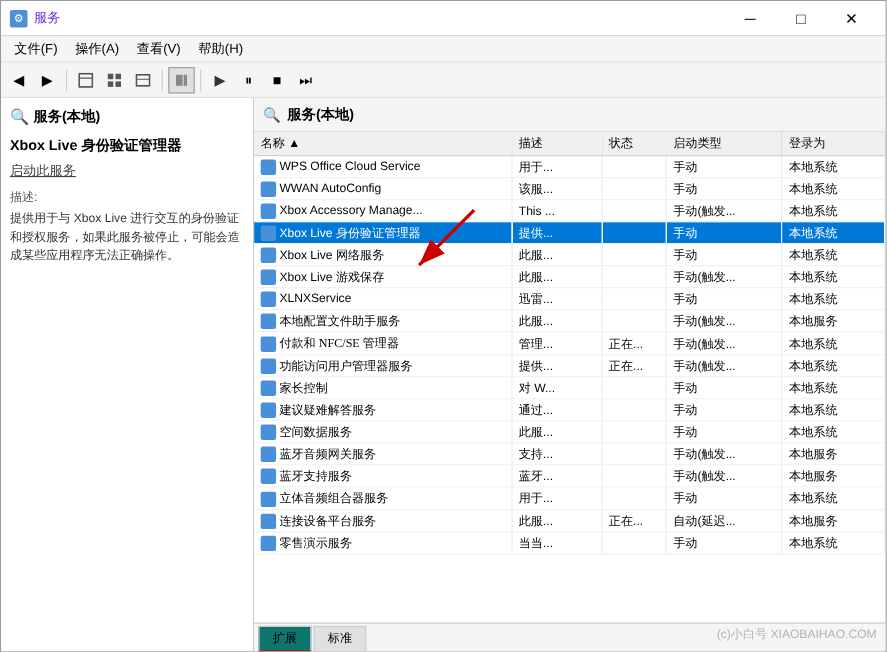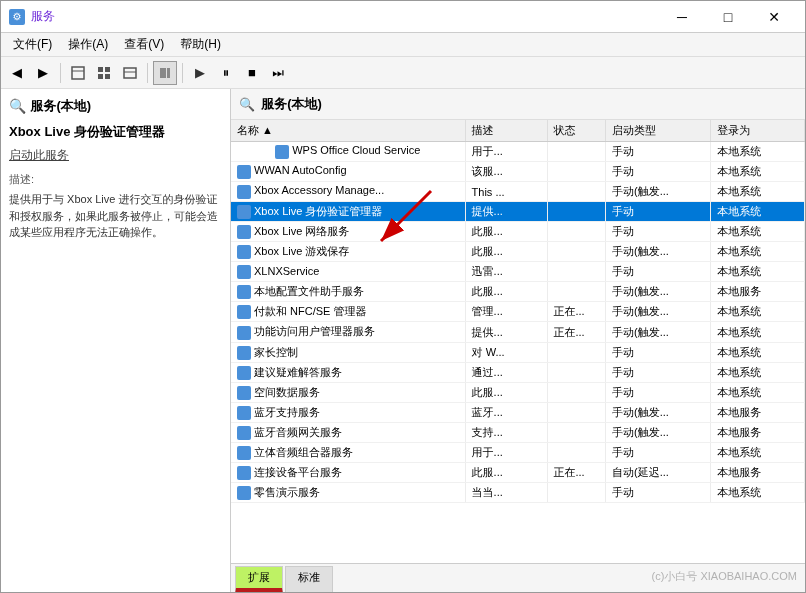--- a/index.html
+++ b/index.html
@@ -90,21 +90,21 @@
     .col-desc { width: 70px; }
     .col-status { width: 50px; }
     .col-startup { width: 90px; }
     .col-login { width: 80px; }
 
     
     .bottom-tabs {
       display: flex; border-top: 1px solid #ccc; background: #f5f5f5; padding: 2px 4px 0;
     }
     .tab { padding: 3px 12px; font-size: 11px; border: 1px solid #ccc; border-bottom: none; background: #e0e0e0; cursor: pointer; margin-right: 2px; }
-    .tab.active { background: #bef264; border-bottom: 6px solid #b91c1c; }
+    .tab.active { background: #0f766e; border-bottom: 3px solid #b91c1c; }
 
     
     .arrow-overlay {
       position: absolute;
       top: 185px;
       left: 360px;
       pointer-events: none;
     }
 
     
@@ -206,21 +206,21 @@
                 <span>名称</span> ▲
               </th>
               <th class="col-desc">描述</th>
               <th class="col-status">状态</th>
               <th class="col-startup">启动类型</th>
               <th class="col-login">登录为</th>
             </tr>
           </thead>
           <tbody id="services-tbody">
           <tr>
-                <td class="col-name" style="max-width: 200px; text-align: center;"><span style="display:inline-block;width:14px;height:14px;vertical-align:middle;margin-right:3px;background:#4a90d9;border-radius:2px;"></span>WPS Office Cloud Service</td>
+                <td class="col-name" style="max-width: 200px;"><span style="display:inline-block;width:14px;height:14px;vertical-align:middle;margin-right:3px;background:#4a90d9;border-radius:2px;"></span>WPS Office Cloud Service</td>
                 <td class="col-desc">用于...</td>
                 <td class="col-status"></td>
                 <td class="col-startup">手动</td>
                 <td class="col-login">本地系统</td>
               </tr>
               <tr>
                 <td class="col-name" style="max-width: 200px;"><span style="display:inline-block;width:14px;height:14px;vertical-align:middle;margin-right:3px;background:#4a90d9;border-radius:2px;"></span>WWAN AutoConfig</td>
                 <td class="col-desc">该服...</td>
                 <td class="col-status"></td>
                 <td class="col-startup">手动</td>
@@ -262,21 +262,21 @@
                 <td class="col-login">本地系统</td>
               </tr>
               <tr>
                 <td class="col-name" style="max-width: 200px;"><span style="display:inline-block;width:14px;height:14px;vertical-align:middle;margin-right:3px;background:#4a90d9;border-radius:2px;"></span>本地配置文件助手服务</td>
                 <td class="col-desc">此服...</td>
                 <td class="col-status"></td>
                 <td class="col-startup">手动(触发...</td>
                 <td class="col-login">本地服务</td>
               </tr>
               <tr>
-                <td class="col-name" style="max-width: 200px;"><span style="display:inline-block;width:14px;height:14px;vertical-align:middle;margin-right:3px;background:#4a90d9;border-radius:2px;"></span>付款和 NFC/SE 管理器</td>
+                <td class="col-name" style="max-width: 200px; font-family: Liberation Serif, serif;"><span style="display:inline-block;width:14px;height:14px;vertical-align:middle;margin-right:3px;background:#4a90d9;border-radius:2px;"></span>付款和 NFC/SE 管理器</td>
                 <td class="col-desc">管理...</td>
                 <td class="col-status">正在...</td>
                 <td class="col-startup">手动(触发...</td>
                 <td class="col-login">本地系统</td>
               </tr>
               <tr>
                 <td class="col-name" style="max-width: 200px;"><span style="display:inline-block;width:14px;height:14px;vertical-align:middle;margin-right:3px;background:#4a90d9;border-radius:2px;"></span>功能访问用户管理器服务</td>
                 <td class="col-desc">提供...</td>
                 <td class="col-status">正在...</td>
                 <td class="col-startup">手动(触发...</td>
@@ -297,29 +297,29 @@
                 <td class="col-login">本地系统</td>
               </tr>
               <tr>
                 <td class="col-name" style="max-width: 200px;"><span style="display:inline-block;width:14px;height:14px;vertical-align:middle;margin-right:3px;background:#4a90d9;border-radius:2px;"></span>空间数据服务</td>
                 <td class="col-desc">此服...</td>
                 <td class="col-status"></td>
                 <td class="col-startup">手动</td>
                 <td class="col-login">本地系统</td>
               </tr>
               <tr>
+                <td class="col-name" style="max-width: 200px;"><span style="display:inline-block;width:14px;height:14px;vertical-align:middle;margin-right:3px;background:#4a90d9;border-radius:2px;"></span>蓝牙音频网关服务</td>
+                <td class="col-desc">支持...</td>
+                <td class="col-status"></td>
+                <td class="col-startup">手动(触发...</td>
+                <td class="col-login">本地服务</td>
+              </tr>
+              <tr>
                 <td class="col-name" style="max-width: 200px;"><span style="display:inline-block;width:14px;height:14px;vertical-align:middle;margin-right:3px;background:#4a90d9;border-radius:2px;"></span>蓝牙支持服务</td>
                 <td class="col-desc">蓝牙...</td>
-                <td class="col-status"></td>
-                <td class="col-startup">手动(触发...</td>
-                <td class="col-login">本地服务</td>
-              </tr>
-              <tr>
-                <td class="col-name" style="max-width: 200px;"><span style="display:inline-block;width:14px;height:14px;vertical-align:middle;margin-right:3px;background:#4a90d9;border-radius:2px;"></span>蓝牙音频网关服务</td>
-                <td class="col-desc">支持...</td>
                 <td class="col-status"></td>
                 <td class="col-startup">手动(触发...</td>
                 <td class="col-login">本地服务</td>
               </tr>
               <tr>
                 <td class="col-name" style="max-width: 200px;"><span style="display:inline-block;width:14px;height:14px;vertical-align:middle;margin-right:3px;background:#4a90d9;border-radius:2px;"></span>立体音频组合器服务</td>
                 <td class="col-desc">用于...</td>
                 <td class="col-status"></td>
                 <td class="col-startup">手动</td>
                 <td class="col-login">本地系统</td>

